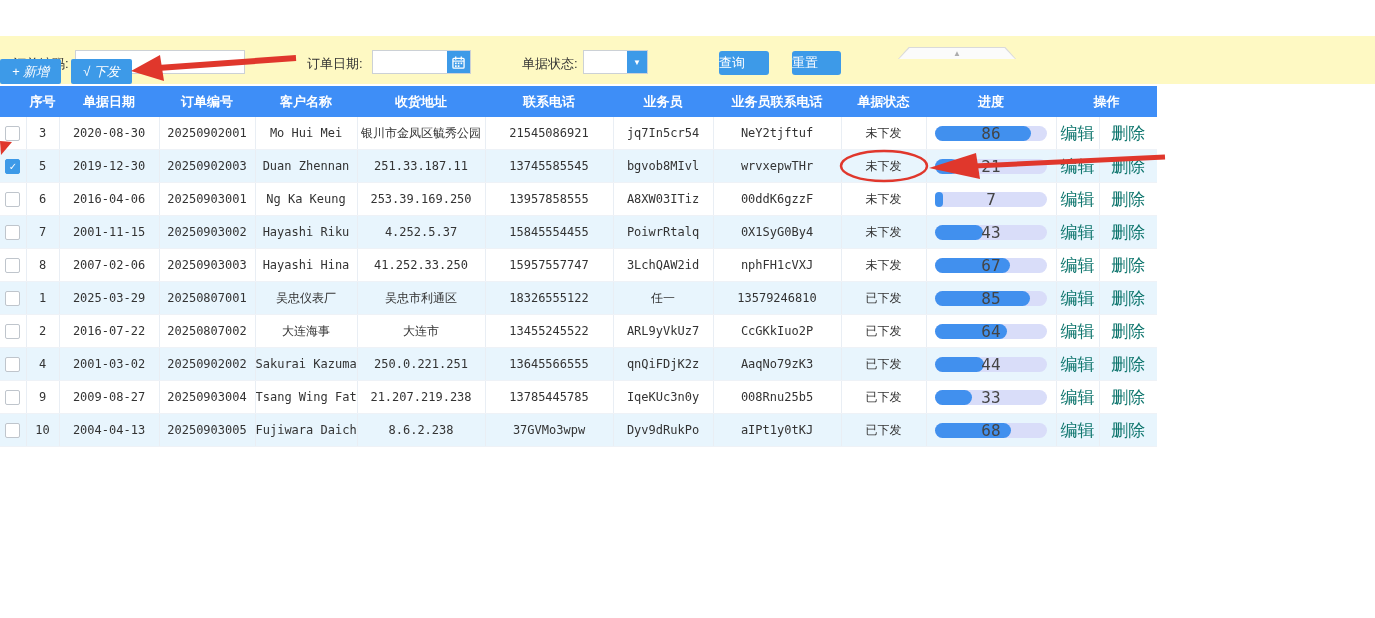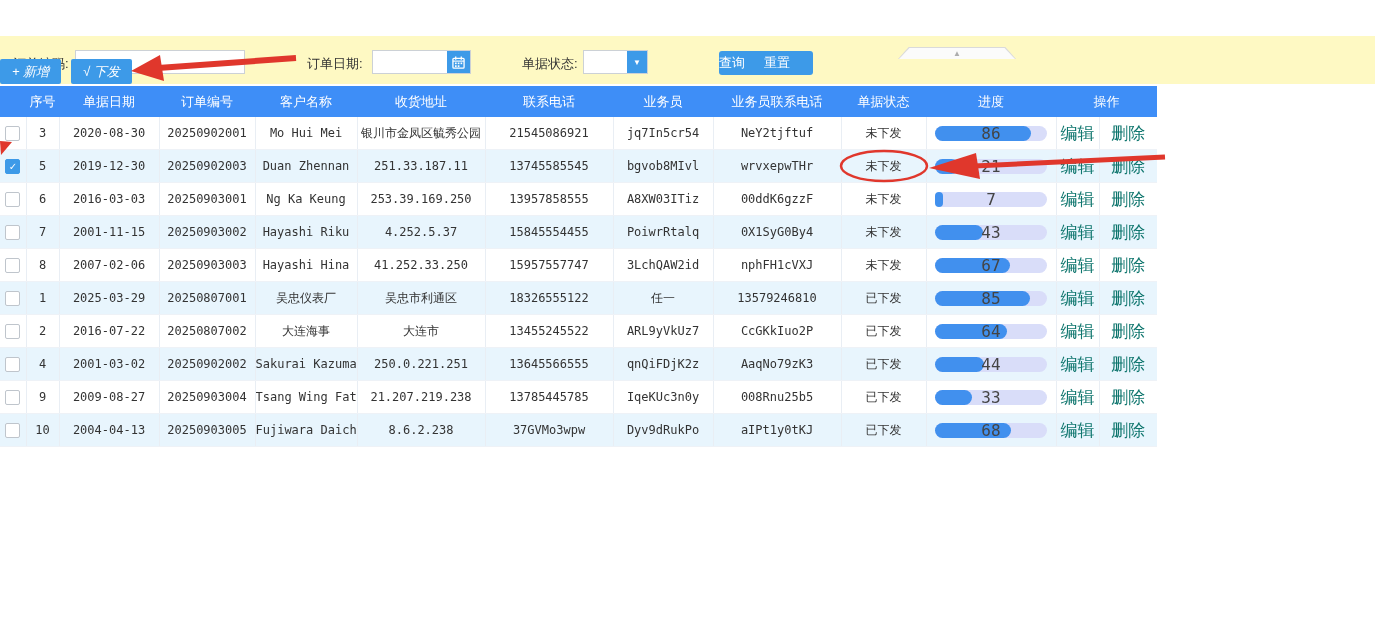--- a/index.html
+++ b/index.html
@@ -25,21 +25,21 @@
        clip-path:polygon(0 100%,9% 0,91% 0,100% 100%);text-align:center;line-height:11px;
        font-size:8px;color:#adadad;}
 
   
   .toolbar-btn{position:absolute;top:59px;height:25px;background:#3d9ae8;color:#fff;border:none;
        border-radius:2px;font-size:13px;cursor:pointer;font-family:inherit;line-height:25px;text-align:center;padding:0;font-style:italic;}
 
   
   .grid{position:absolute;left:0;top:86px;border-collapse:collapse;table-layout:fixed;width:1157px;
         font-family:"DejaVu Sans Mono","DejaVu Sans",sans-serif;}
-  .grid thead th{background:#3e8ef7;color:#fff;font-size:13px;font-weight:normal;height:31px;
+  .grid thead th{background:#3e8ef7;color:#fff;font-size:13px;font-weight:bold;height:31px;
         padding:0;text-align:center;font-family:"Liberation Sans","DejaVu Sans",sans-serif;}
   .grid tbody td{height:32px;padding:0;text-align:center;font-size:12px;color:#333;
         border-right:1px solid #e9eef4;border-bottom:1px solid #eef2f7;background:#fff;overflow:hidden;white-space:nowrap;}
   .grid tbody td:last-child{border-right:none;}
   .grid tbody tr.alt td{background:#e8f5fd;}
   .status-sent{color:#53d153;}
   .status-unsent{color:#333;}
   .op-link{color:#0f766e;cursor:pointer;text-decoration:none;font-family:Liberation Serif, serif;font-size:17px;}
   .cb{display:inline-block;width:13px;height:13px;border:1px solid #bfc5cc;border-radius:2px;
       background:#fff;vertical-align:middle;cursor:pointer;line-height:13px;font-size:11px;color:#fff;}
@@ -80,21 +80,21 @@
 
     <span class="f-label" style="left:522px">单据状态:</span>
     <div class="combo" style="left:583px;width:65px">
       <span class="cv" style="font-size:12px;line-height:22px;padding-left:4px"></span>
       <span class="cbtn" style="width:20px;font-size:8px">
         <span>▼</span>
       </span>
     </div>
 
     <button class="btn" style="left:719px;width:50px">查询</button>
-    <button class="btn" style="left:764px;width:49px">重置</button>
+    <button class="btn" style="left:792px;width:49px">重置</button>
   </div>
 
   <div class="collapse-handle">
     <div class="inner"><span>▲</span></div>
   </div>
 
   <button class="toolbar-btn" style="left:0;width:61px">+ 新增</button>
   <button class="toolbar-btn" style="left:71px;width:61px">√ 下发</button>
 
   <table class="grid">
@@ -166,21 +166,21 @@
               <div class="pfill" style="width: 21%;"></div>
               <div class="pval">21</div>
             </div>
           </td>
           <td><a class="op-link">编辑</a></td>
           <td><a class="op-link">删除</a></td>
         </tr>
         <tr>
           <td><span class="cb"></span></td>
           <td>6</td>
-          <td>2016-03-03</td>
+          <td>2016-04-06</td>
           <td>20250903001</td>
           <td>Ng Ka Keung</td>
           <td>253.39.169.250</td>
           <td>13957858555</td>
           <td>A8XW03ITiz</td>
           <td>00ddK6gzzF</td>
           <td class="status-unsent">未下发</td>
           <td>
             <div class="ptrack">
               <div class="pfill" style="width: 7%;"></div>

